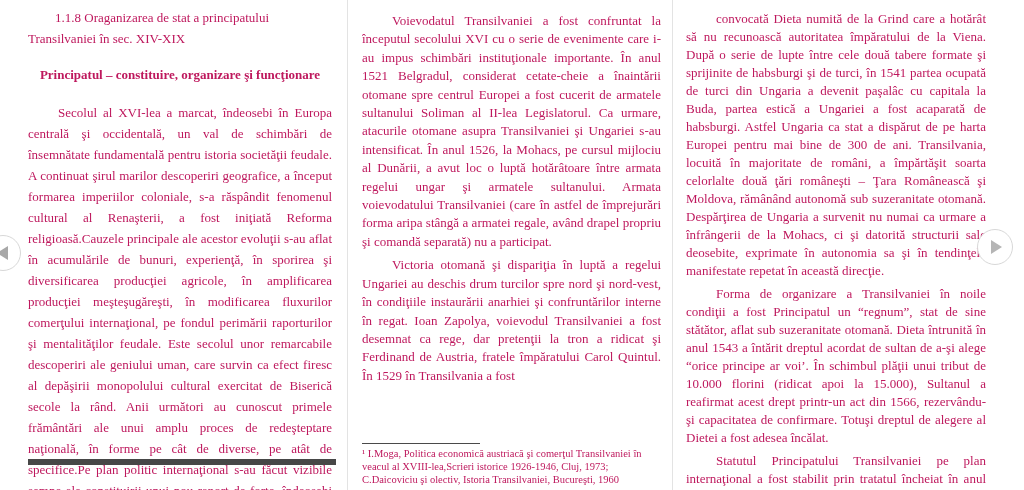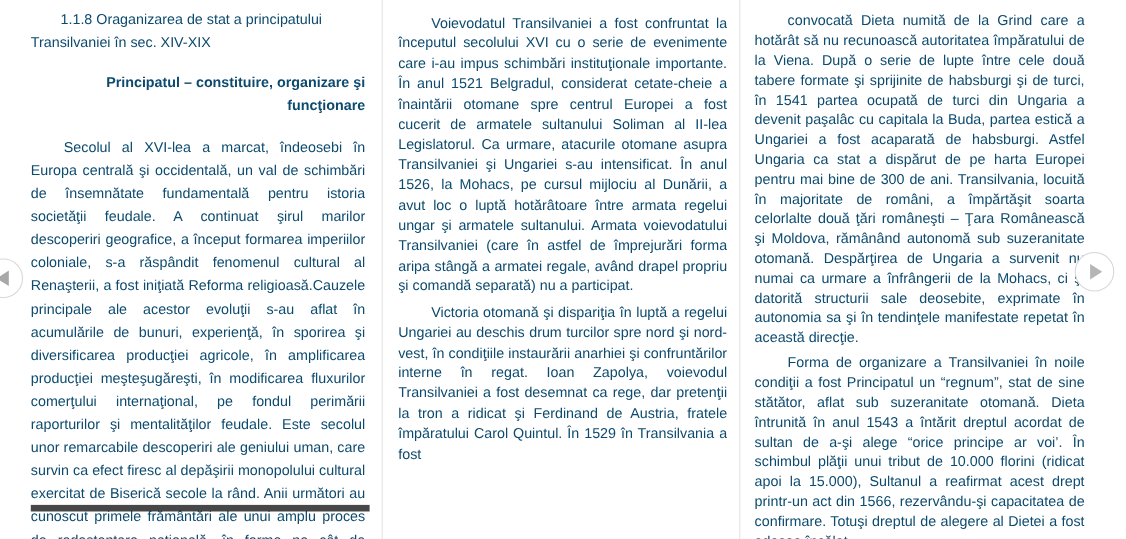--- a/index.html
+++ b/index.html
@@ -6,42 +6,42 @@
     margin: 0;
     padding: 0;
     background: #ffffff;
   }
   .page {
     position: relative;
     width: 1024px;
     height: 490px;
     background: #ffffff;
     overflow: hidden;
-    font-family: Liberation Sans, sans-serif;
-    color: #0c4a6e;
+    font-family: Liberation Serif, serif;
+    color: #be185d;
   }
   .col {
     position: absolute;
     top: 0;
     height: 490px;
     overflow: hidden;
     text-align: justify;
   }
   .col1 { left: 28px;  width: 304px; padding-top: 7px;  font-size: 13px; line-height: 21px; }
   .col2 { left: 362px; width: 299px; padding-top: 12px; font-size: 13px; line-height: 18.4px; }
   .col3 { left: 686px; width: 300px; padding-top: 10px; font-size: 13px; line-height: 18px; }
 
   .col p { margin: 0; }
   .heading {
     text-align: left;
     text-indent: 27px;
     margin: 0 0 15px 0 !important;
   }
   .subheading {
-    text-align: right;
+    text-align: center;
     font-weight: bold;
     margin: 0 0 17px 0 !important;
   }
   .body-para { text-indent: 30px; }
   .body-para + .body-para { margin-top: 5px !important; }
 
   .divider {
     position: absolute;
     top: 0;
     width: 1px;
@@ -117,20 +117,24 @@
 
   <div class="clipped-line"></div>
 
   <div class="divider d1"></div>
 
   <div class="col col2">
     <p class="body-para">Voievodatul Transilvaniei a fost confruntat la începutul secolului XVI cu o serie de evenimente care i-au impus schimbări instituţionale importante. În anul 1521 Belgradul, considerat cetate-cheie a înaintării otomane spre centrul Europei a fost cucerit de armatele sultanului Soliman al II-lea Legislatorul. Ca urmare, atacurile otomane asupra Transilvaniei şi Ungariei s-au intensificat. În anul 1526, la Mohacs, pe cursul mijlociu al Dunării, a avut loc o luptă hotărâtoare între armata regelui ungar şi armatele sultanului. Armata voievodatului Transilvaniei (care în astfel de împrejurări forma aripa stângă a armatei regale, având drapel propriu şi comandă separată) nu a participat.</p>
     <p class="body-para">Victoria otomană şi dispariţia în luptă a regelui Ungariei au deschis drum turcilor spre nord şi nord-vest, în condiţiile instaurării anarhiei şi confruntărilor interne în regat. Ioan Zapolya, voievodul Transilvaniei a fost desemnat ca rege, dar pretenţii la tron a ridicat şi Ferdinand de Austria, fratele împăratului Carol Quintul. În 1529 în Transilvania a fost</p>
   </div>
 
+  <div class="footnote-block">
+    <div class="footnote-rule"></div>
+    <p>¹ I.Moga, Politica economică austriacă şi comerţul Transilvaniei în veacul al XVIII-lea,Scrieri istorice 1926-1946, Cluj, 1973; C.Daicoviciu şi olectiv, Istoria Transilvaniei, Bucureşti, 1960</p>
+  </div>
 
   <div class="divider d2"></div>
 
   <div class="col col3">
     <p class="body-para">convocată Dieta numită de la Grind care a hotărât să nu recunoască autoritatea împăratului de la Viena. După o serie de lupte între cele două tabere formate şi sprijinite de habsburgi şi de turci, în 1541 partea ocupată de turci din Ungaria a devenit paşalâc cu capitala la Buda, partea estică a Ungariei a fost acaparată de habsburgi. Astfel Ungaria ca stat a dispărut de pe harta Europei pentru mai bine de 300 de ani. Transilvania, locuită în majoritate de români, a împărtăşit soarta celorlalte două ţări româneşti – Ţara Românească şi Moldova, rămânând autonomă sub suzeranitate otomană. Despărţirea de Ungaria a survenit nu numai ca urmare a înfrângerii de la Mohacs, ci şi datorită structurii sale deosebite, exprimate în autonomia sa şi în tendinţele manifestate repetat în această direcţie.</p>
     <p class="body-para">Forma de organizare a Transilvaniei în noile condiţii a fost Principatul un “regnum”, stat de sine stătător, aflat sub suzeranitate otomană. Dieta întrunită în anul 1543 a întărit dreptul acordat de sultan de a-şi alege “orice principe ar voi’. În schimbul plăţii unui tribut de 10.000 florini (ridicat apoi la 15.000), Sultanul a reafirmat acest drept printr-un act din 1566, rezervându-şi capacitatea de confirmare. Totuşi dreptul de alegere al Dietei a fost adesea încălat.</p>
     <p class="body-para">Statutul Principatului Transilvaniei pe plan internaţional a fost stabilit prin tratatul încheiat în anul 1566 între principele Ioan Sigismund şi Înalta Poartă: era recunoscut drept stat sub protecţia Imperiului Otoman, având administraţie şi armată</p>
   </div>
 
   <button class="nav-btn prev">

